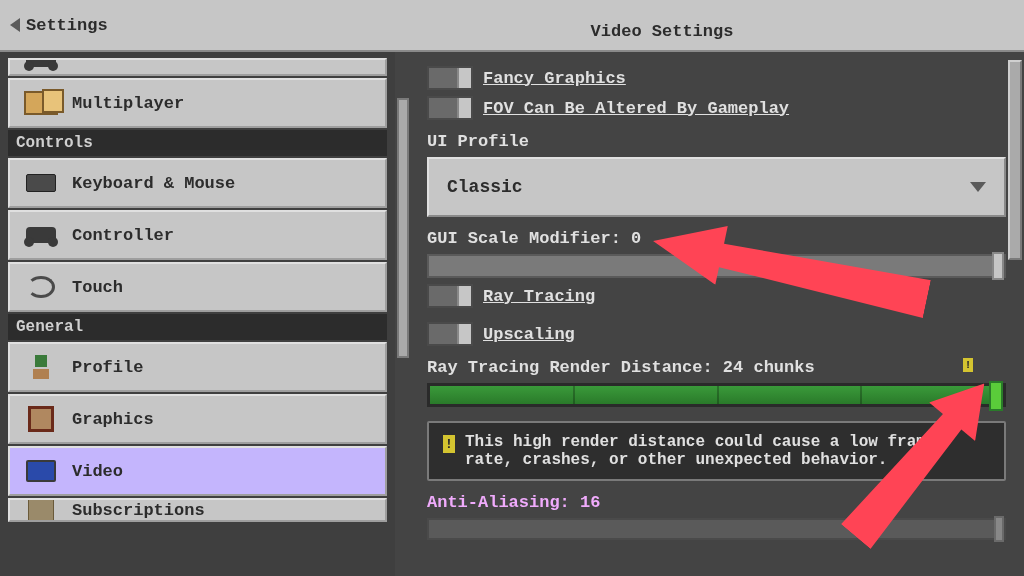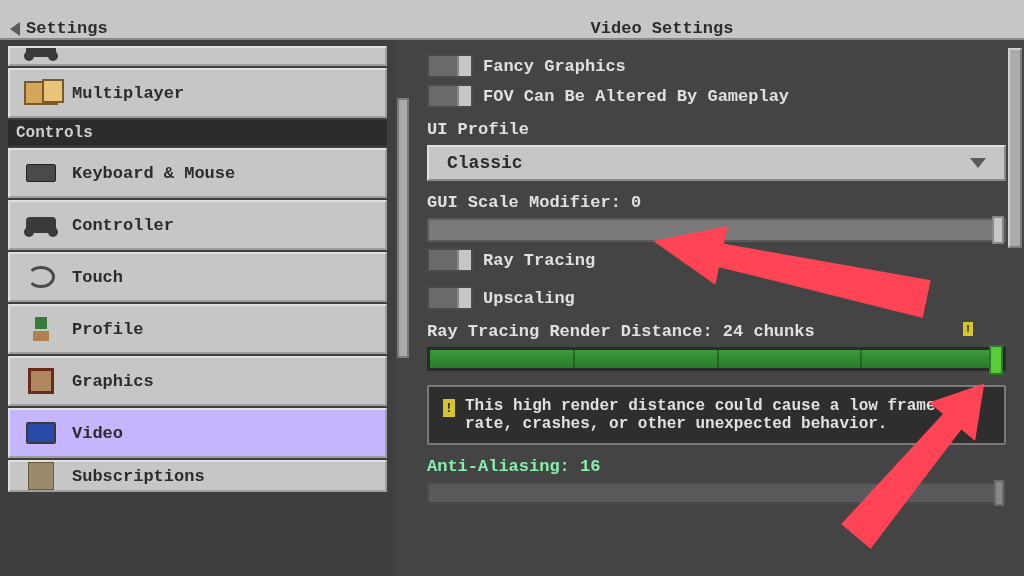--- a/index.html
+++ b/index.html
@@ -4,25 +4,25 @@
 <style>
 * { margin: 0; padding: 0; box-sizing: border-box; }
 body {
   width: 1024px; height: 576px;
   background: #3a3a3a;
   font-family: "Courier New", monospace;
   font-weight: bold;
   overflow: hidden;
 }
 .header {
-  height: 40px;
+  height: 52px;
   background: #c6c6c6;
   border-bottom: 2px solid #8a8a8a;
   display: flex;
-  align-items: flex-end;
+  align-items: center;
   padding: 0 10px;
   position: relative;
 }
 .back-btn {
   display: flex; align-items: center; gap: 6px;
   color: #2c2c2c; font-size: 17px;
   cursor: pointer;
 }
 .chevron {
   width: 0; height: 0;
@@ -43,21 +43,21 @@
   padding: 6px 8px 0 8px;
   overflow: hidden;
 }
 .sb-item {
   background: #c6c6c6;
   border: 2px solid #9e9e9e;
   border-top-color: #e0e0e0;
   border-left-color: #e0e0e0;
   height: 50px;
   display: flex; align-items: center;
-  padding: 14px 14px;
+  padding: 8px 14px;
   color: #2c2c2c; font-size: 17px;
   margin-bottom: 2px;
   cursor: pointer;
   gap: 14px;
 }
 .sb-item.selected {
   background: #c4b5fd;
 }
 .sb-section {
   background: #2c2c2c;
@@ -117,27 +117,27 @@
   border: 2px solid #4a4a4a;
   position: relative;
   cursor: pointer;
 }
 .toggle-knob {
   position: absolute; width: 14px; height: 100%;
   right: 0; top: 0;
   background: #c6c6c6;
   border-left: 2px solid #888;
 }
-.tog-label { color: #e0e0e0; font-size: 17px; }
+.tog-label { color: #e0e0e0; font-size: 17px; text-decoration: underline; }
 .field-label { color: #e0e0e0; font-size: 17px; margin: 12px 0 6px 0; }
 .dropdown {
   background: #c6c6c6;
   border: 2px solid #8a8a8a;
   border-top-color: #e0e0e0; border-left-color: #e0e0e0;
-  height: 36px;
+  height: 60px;
   display: flex; align-items: center; justify-content: space-between;
   padding: 0 18px;
   color: #2c2c2c; font-size: 18px;
   cursor: pointer;
 }
 .dd-caret {
   width: 0; height: 0;
   border-left: 8px solid transparent;
   border-right: 8px solid transparent;
   border-top: 10px solid #5a5a5a;
@@ -183,21 +183,21 @@
   color: #e0e0e0; font-size: 16px;
   margin: 8px 0 12px 0;
   border-radius: 2px;
 }
 .warn-icon {
   width: 12px; height: 18px;
   background: #d4c430; color:#2a2a2a;
   font-size: 13px; display:flex; align-items:center; justify-content:center;
   flex-shrink: 0; margin-top: 2px;
 }
-.dim-label { color: #86efac; font-size: 17px; margin: 6px 0; }
+.dim-label { color: #f0abfc; font-size: 17px; margin: 6px 0; }
 .slider-dim {
   height: 22px; background: #5a5a5a;
   border: 2px solid #4a4a4a;
   position: relative;
 }
 .slider-dim-thumb {
   position: absolute; width: 10px; height: 26px;
   top:-4px; right:0;
   background:#888; border:2px solid #6a6a6a;
 }
@@ -256,20 +256,21 @@
           <div class="gamepad-s"></div>
         </div>
       <span>Controller</span>
     </div>
     <div class="sb-item">
       <div class="icon-box">
           <div class="touch-i"></div>
         </div>
       <span>Touch</span>
     </div>
+    <div class="sb-section">General</div>
     <div class="sb-item">
       <div class="icon-box">
           <div class="prof"></div>
         </div>
       <span>Profile</span>
     </div>
     <div class="sb-item">
       <div class="icon-box">
           <div class="creator-i"></div>
         </div>

